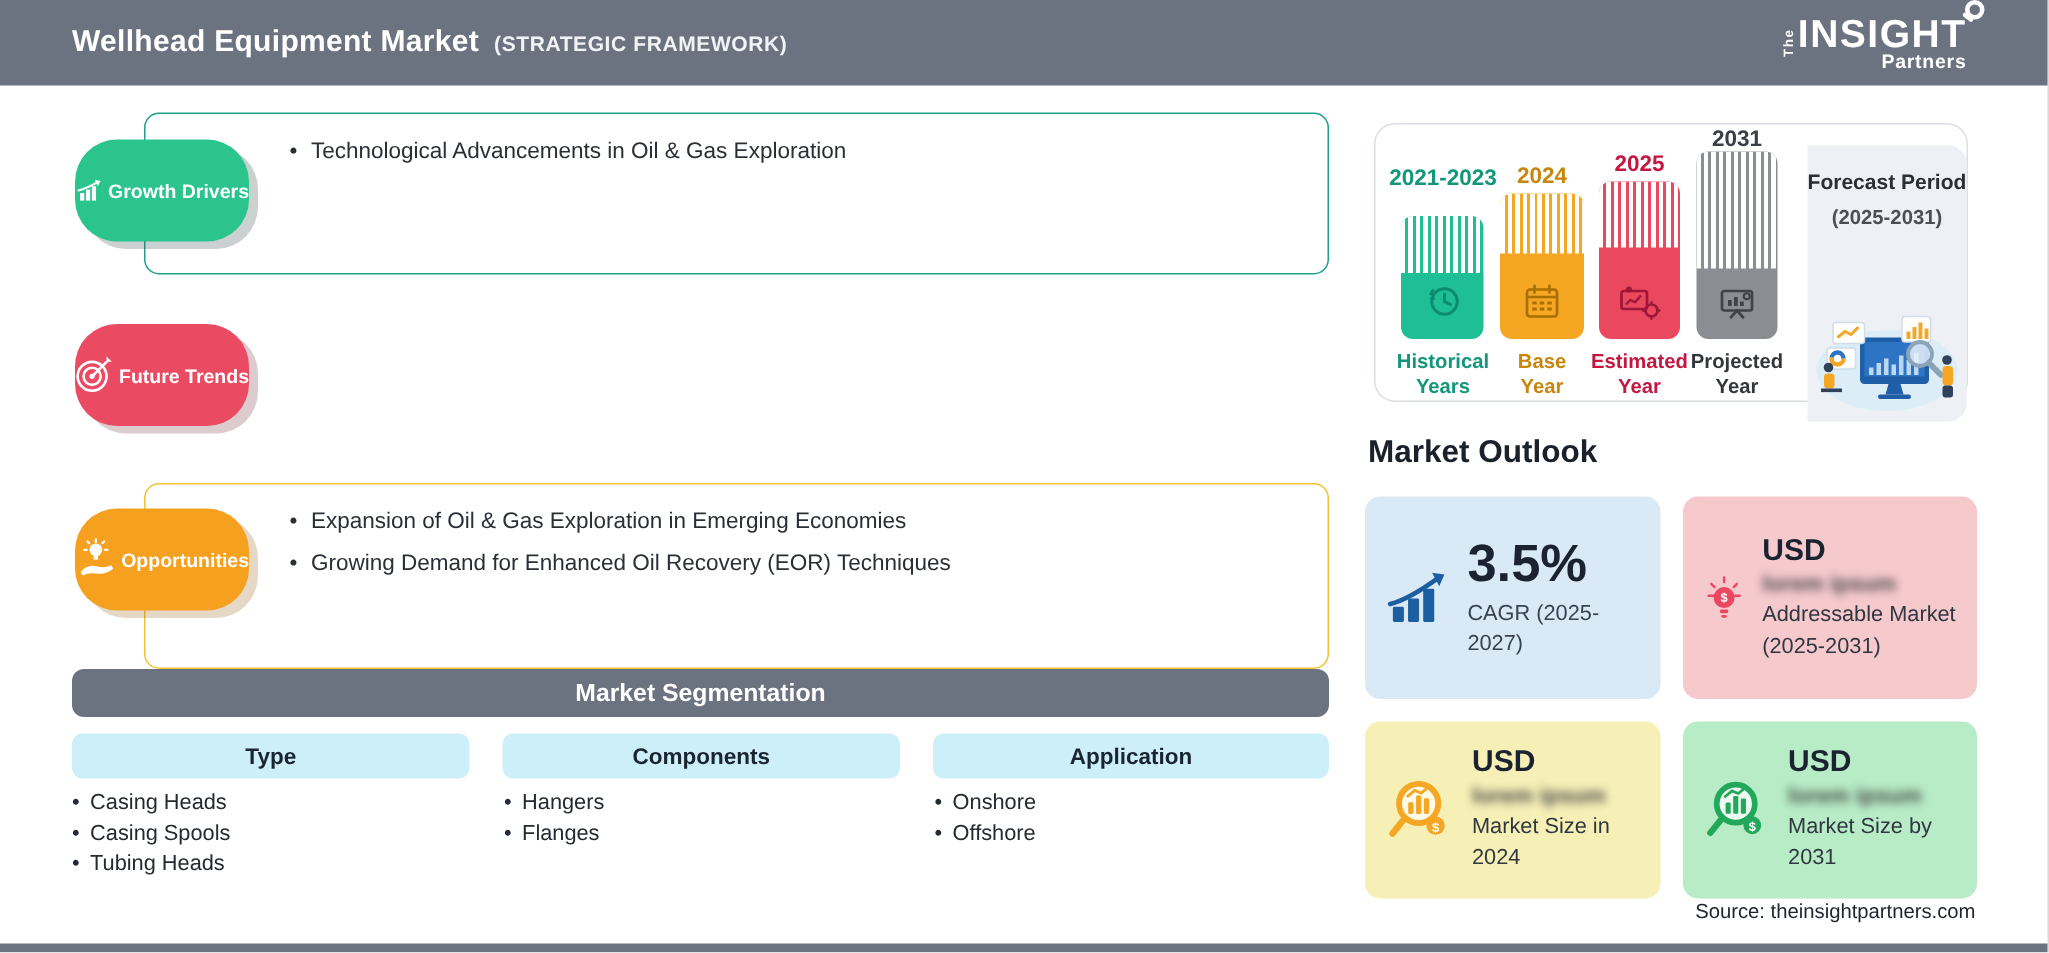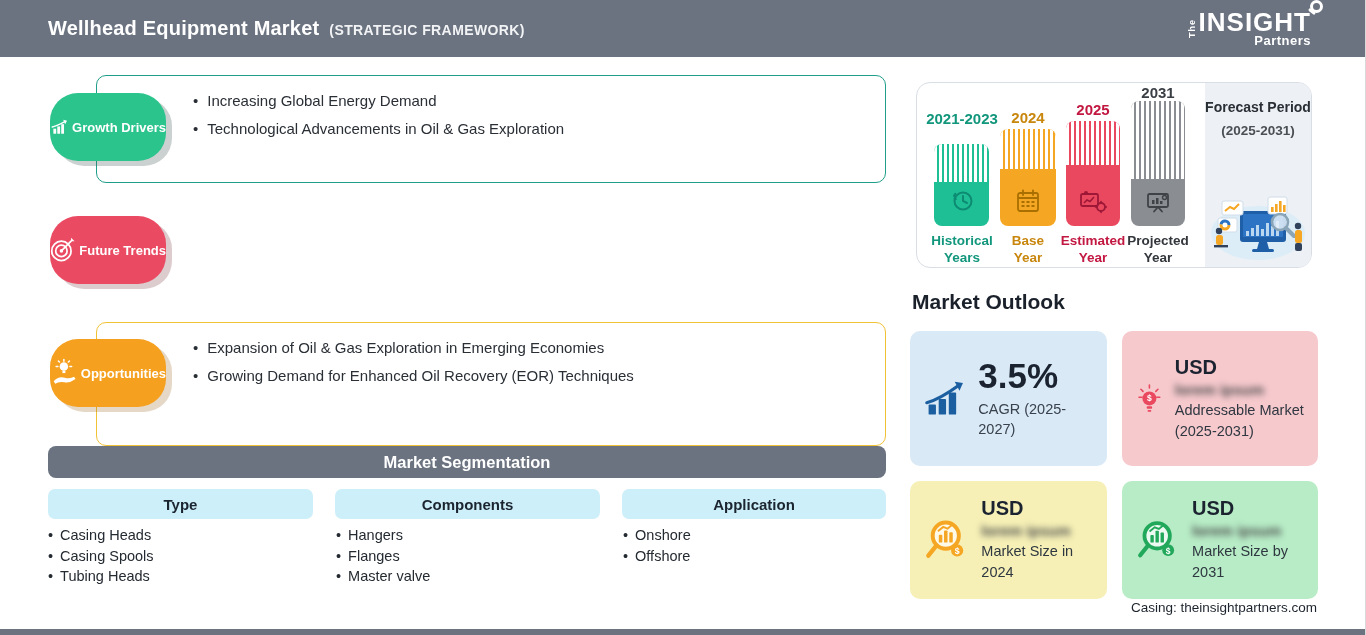--- a/index.html
+++ b/index.html
@@ -51,21 +51,21 @@
   .seg-head-2 { left:335px; width:265px; }
   .seg-head-3 { left:622px; width:264px; }
   .seg-list { position:absolute; top:525px; width:260px; }
   .seg-list li { list-style:none; font-size:14.5px; color:#242A31; line-height:20.5px; }
   .seg-list li::before { content:"•"; margin-right:7px; color:#242A31; }
   .seg-list-1 { left:48px; } .seg-list-2 { left:336px; } .seg-list-3 { left:623px; }
 
   
   .tcard { position:absolute; left:916px; top:82px; width:396px; height:186px; background:#fff;
            border:1.5px solid #D9DEE4; border-radius:14px; }
-  .forecast { position:absolute; right:0; top:0; width:106px; height:100%; background:#EDF0F4;
+  .forecast { position:absolute; right:0; top:14px; width:106px; height:100%; background:#EDF0F4;
               border-radius:0 12px 12px 0; text-align:center; padding-top:16px; }
   .forecast-title { font-size:14px; font-weight:bold; color:#2A2F36; line-height:1.25; }
   .forecast-range { font-size:13.5px; color:#4A4F55; font-weight:600; margin-top:6px; }
   .forecast-illu { position:absolute; left:3px; bottom:4px; }
 
   .tbar { position:absolute; border-radius:8px; overflow:hidden; }
   .tbar .stripes { position:absolute; top:0; left:0; right:0;
                    background:repeating-linear-gradient(90deg,#fff 0 3px, transparent 3px 5px); }
   .tbar .bicon { position:absolute; left:50%; transform:translateX(-50%); bottom:12px; }
   .tbar-1 { left:17px;  top:61px; width:55px; height:82px;  background:#1FBF96; }
@@ -119,21 +119,20 @@
       <div class="logo-main">
         <div class="logo-insight">INSIGHT</div>
         <span class="logo-ring"></span>
         <div class="logo-partners">Partners</div>
       </div>
     </div>
   </div>
 
   <div class="fbox fbox-1">
     <ul>
-      <li>Increasing Global Energy Demand</li>
       <li>Technological Advancements in Oil &amp; Gas Exploration</li>
     </ul>
   </div>
   <div class="fbox fbox-3">
     <ul>
       <li>Expansion of Oil &amp; Gas Exploration in Emerging Economies</li>
       <li>Growing Demand for Enhanced Oil Recovery (EOR) Techniques</li>
     </ul>
   </div>
 
@@ -180,21 +179,20 @@
   <div class="seg-head seg-head-2">Components</div>
   <div class="seg-head seg-head-3">Application</div>
   <ul class="seg-list seg-list-1">
     <li>Casing Heads</li>
     <li>Casing Spools</li>
     <li>Tubing Heads</li>
   </ul>
   <ul class="seg-list seg-list-2">
     <li>Hangers</li>
     <li>Flanges</li>
-    <li>Master valve</li>
   </ul>
   <ul class="seg-list seg-list-3">
     <li>Onshore</li>
     <li>Offshore</li>
   </ul>
 
   <div class="tcard">
     <div class="forecast">
       <div class="forecast-title">Forecast Period</div>
       <div class="forecast-range">(2025-2031)</div>
@@ -374,16 +372,16 @@
       <circle cx="38" cy="40" r="7" fill="#22A85A"></circle>
       <text x="38" y="44.5" font-size="10" font-weight="bold" fill="#fff" text-anchor="middle" font-family="Liberation Sans, sans-serif">$</text>
     </svg>
     <div>
       <div class="ocur">USD</div>
       <div class="oblur">lorem ipsum</div>
       <div class="otext">Market Size by 2031</div>
     </div>
   </div>
 
-  <div class="source">Casing: theinsightpartners.com</div>
+  <div class="source">Source: theinsightpartners.com</div>
 
   <div class="footer-bar"></div>
 </div>
 
 </body></html>

